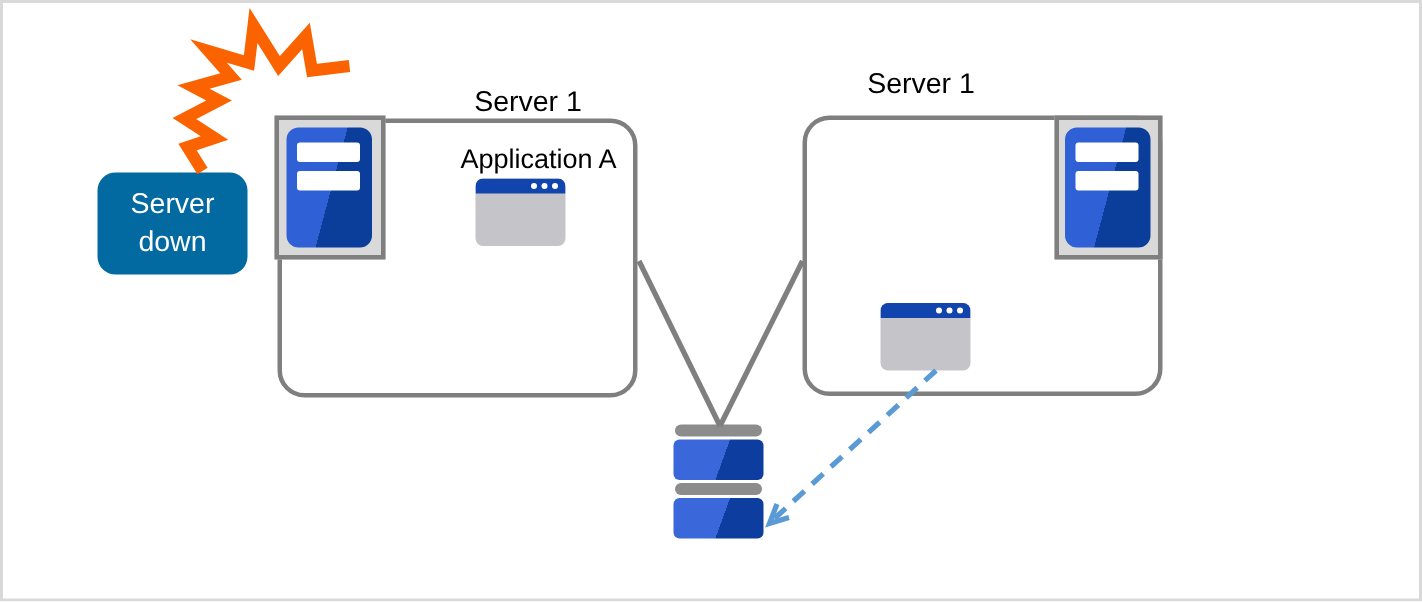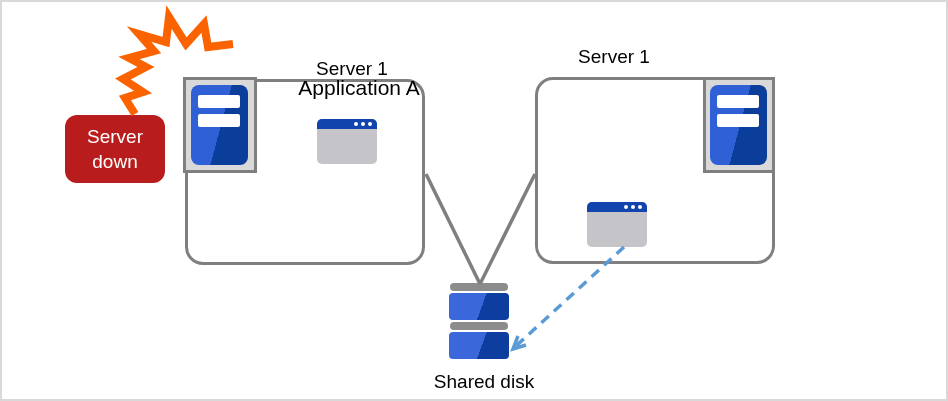--- a/index.html
+++ b/index.html
@@ -27,21 +27,21 @@
     position:absolute;
     color:#000000;
     font-size:19px;
     line-height:20px;
     white-space:nowrap;
     transform:translateX(-50%);
     z-index:4;
   }
   #server1-label { left:350px; top:57px;text-align:center; }
   #server2-label { left:612px; top:45px; }
-  #appA-label    { left:357px; top:76px;  font-size:21px; }
+  #appA-label    { left:357px; top:94px;  font-size:18px; }
   #appB-label    { left:617px; top:176px; font-size:18px; }
   #disk-label    { left:482px; top:370px; }
 
   .server-frame {
     position:absolute;
     box-sizing:border-box;
     background:#d9d9d9;
     border:3px solid #7f7f7f;
     z-index:2;
   }
@@ -77,21 +77,21 @@
   #appB-window { left:585px; top:200px; }
   .window-titlebar { position:relative; height:10px; background:#1244ae; }
   .window-dots { position:absolute; right:5px; top:3px; display:flex; gap:3px; }
   .window-dots i { width:4px; height:4px; border-radius:50%; background:#ffffff; }
 
   .badge {
     position:absolute;
     left:63px; top:113px;
     width:100px; height:68px;
     box-sizing:border-box;
-    background:#b91c1c;
+    background:#0369a1;
     border-radius:12px;
     color:#ffffff;
     font-size:19px; line-height:25px;
     display:flex; align-items:center; justify-content:center;
     text-align:center;
     z-index:4;
     padding:0 8px;
   }
 
   .disk {
@@ -134,21 +134,20 @@
       <polyline points="524,343 511,347 516,334" stroke-linejoin="miter"></polyline>
     </g>
   </svg>
 
   <div class="group-box" id="server1-box"></div>
   <div class="group-box" id="server2-box"></div>
 
   <div class="node-label" id="server1-label">Server 1</div>
   <div class="node-label" id="server2-label">Server 1</div>
   <div class="node-label" id="appA-label">Application A</div>
-  <div class="node-label" id="disk-label">Shared disk</div>
 
   <div class="server-frame" id="server1-frame"></div>
   <div class="server-tower" id="server1-tower">
     <div class="tower-slot s1"></div>
     <div class="tower-slot s2"></div>
   </div>
 
   <div class="server-frame" id="server2-frame"></div>
   <div class="server-tower" id="server2-tower">
     <div class="tower-slot s1"></div>

